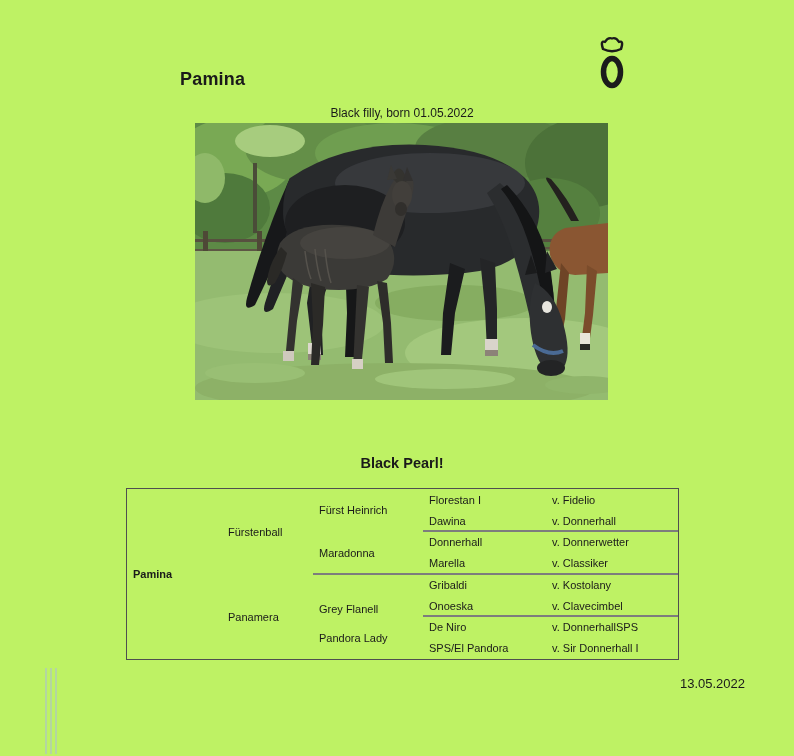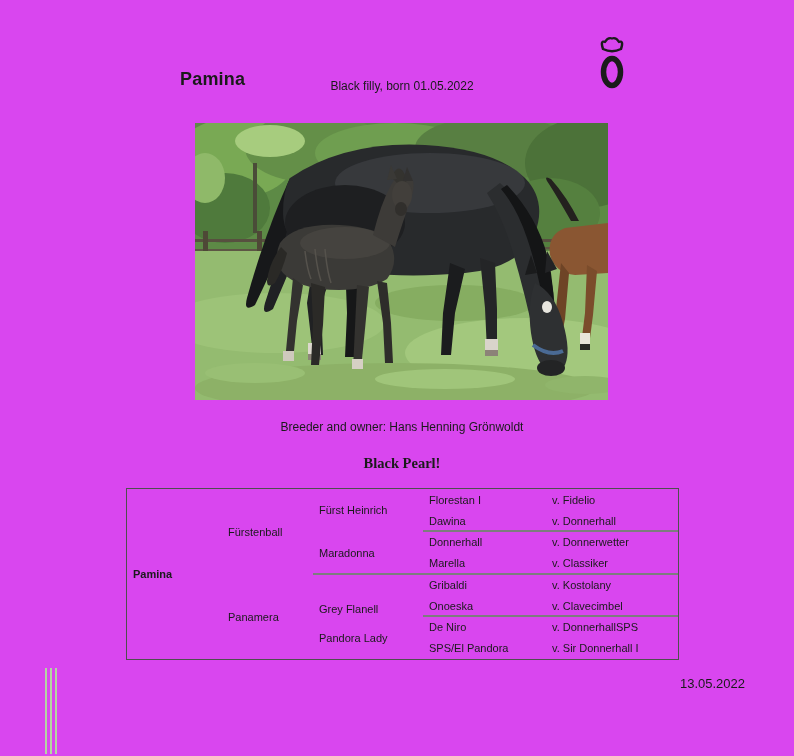--- a/index.html
+++ b/index.html
@@ -1,26 +1,26 @@
 <!DOCTYPE html>
 <html><head>
 <meta charset="utf-8">
 <style>
   html,body{margin:0;padding:0;background:#fff;}
   .page{
-    position:relative;width:794px;height:756px;background:#d946ef;overflow:hidden;
+    position:relative;width:794px;height:756px;background:#bef264;overflow:hidden;
     font-family:"Liberation Sans","DejaVu Sans",sans-serif;color:#1a1a1a;
   }
   .abs{position:absolute;}
   .doc-title{left:180px;top:69px;font-size:18px;font-weight:bold;letter-spacing:.2px;}
-  .doc-subtitle{left:126px;top:79px;width:552px;text-align:center;font-size:12px;}
+  .doc-subtitle{left:126px;top:106px;width:552px;text-align:center;font-size:12px;}
   .brand-logo{left:597px;top:35px;width:30px;height:56px;}
   .photo{left:195px;top:123px;width:413px;height:277px;display:block;}
   .caption{left:126px;top:420px;width:552px;text-align:center;font-size:12px;}
-  .heading{left:126px;top:455px;width:552px;text-align:center;font-size:14.5px;font-weight:bold;font-family:Liberation Serif, serif;}
+  .heading{left:126px;top:455px;width:552px;text-align:center;font-size:14.5px;font-weight:bold;}
   .pedigree{
     left:126px;top:488px;width:551px;height:170px;border:1px solid #4f4f4f;
     display:grid;grid-template-columns:95px 91px 110px 123px 1fr;
     grid-template-rows:repeat(8,1fr);font-size:11px;box-sizing:content-box;
   }
   .cell{display:flex;align-items:center;padding-left:6px;white-space:nowrap;overflow:hidden;}
   .cell.subject{grid-column:1;grid-row:1/9;font-weight:bold;}
   .cell.g1a{grid-column:2;grid-row:1/5;}
   .cell.g1b{grid-column:2;grid-row:5/9;}
   .cell.g2-0{grid-column:3;grid-row:1/3;}
@@ -155,21 +155,20 @@
 
         <path d="M86,124 Q74,140 72,158 Q72,166 80,160 Q88,146 92,130 Z" fill="#2a2926"></path>
       </g>
 
       <ellipse cx="60" cy="250" rx="50" ry="10" fill="#99bf74"></ellipse>
       <ellipse cx="250" cy="256" rx="70" ry="10" fill="#a0c57a"></ellipse>
       <ellipse cx="390" cy="262" rx="40" ry="9" fill="#90b56b"></ellipse>
     </svg>
   </div>
 
-  <div class="abs caption">Breeder and owner: Hans Henning Grönwoldt</div>
   <div class="abs heading">Black Pearl!</div>
 
   <div class="abs pedigree">
     <div class="cell subject">Pamina</div>
 
     <div class="cell g1a">Fürstenball</div>
     <div class="cell g1b">Panamera</div>
 
     <div class="cell g2-0">Fürst Heinrich</div>
     <div class="cell g2-1">Maradonna</div>

